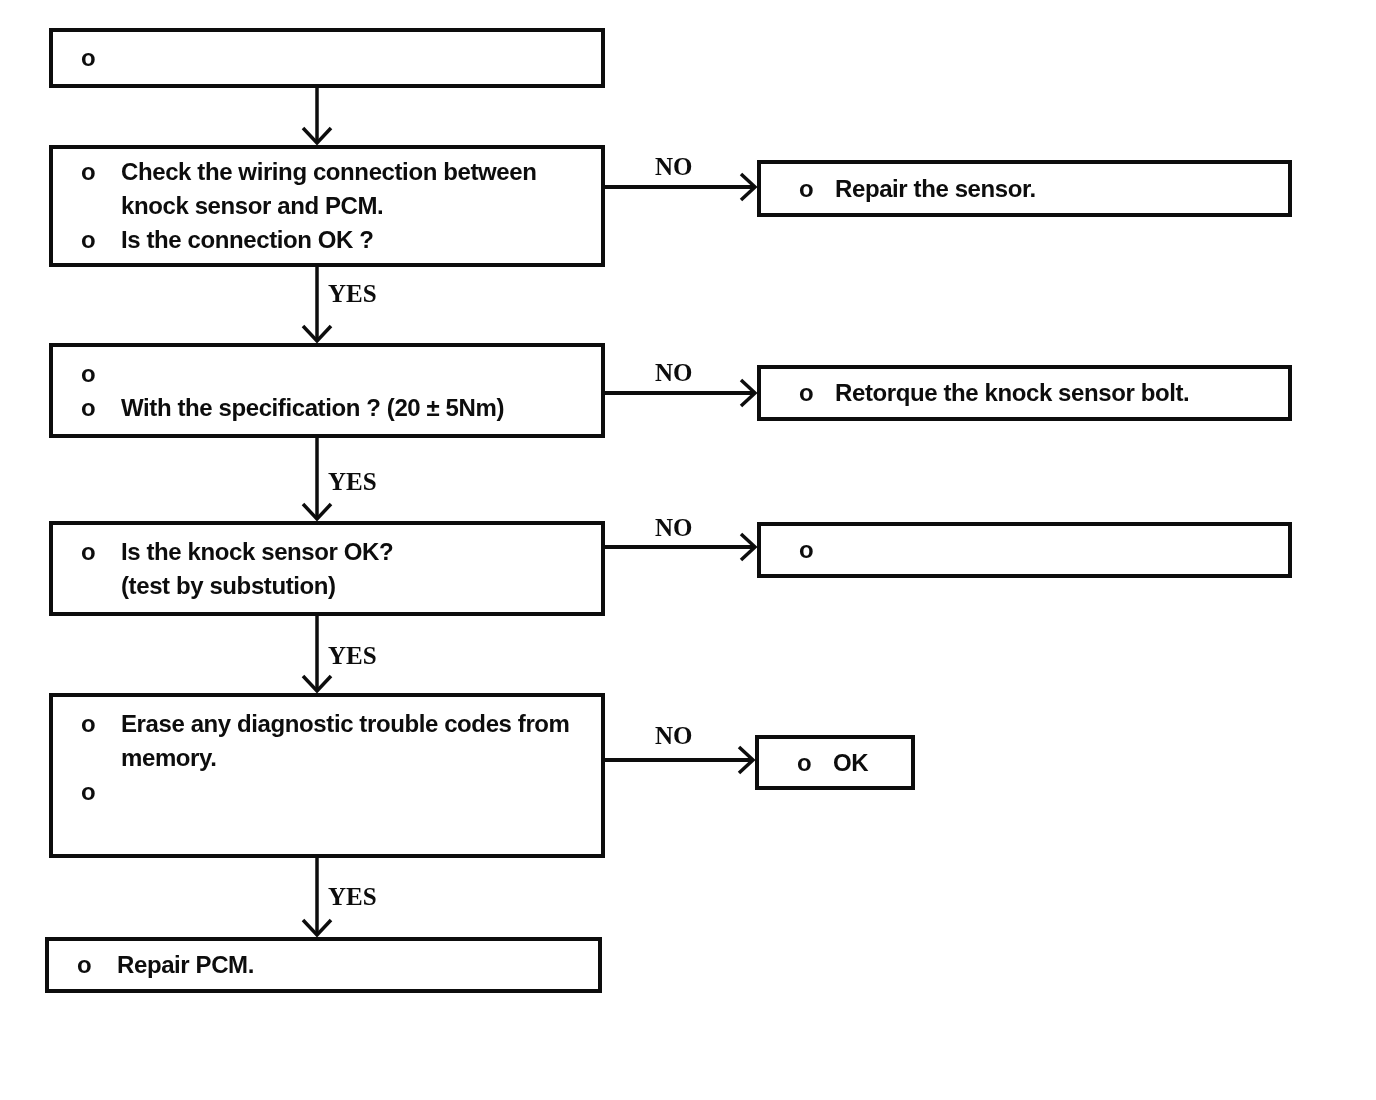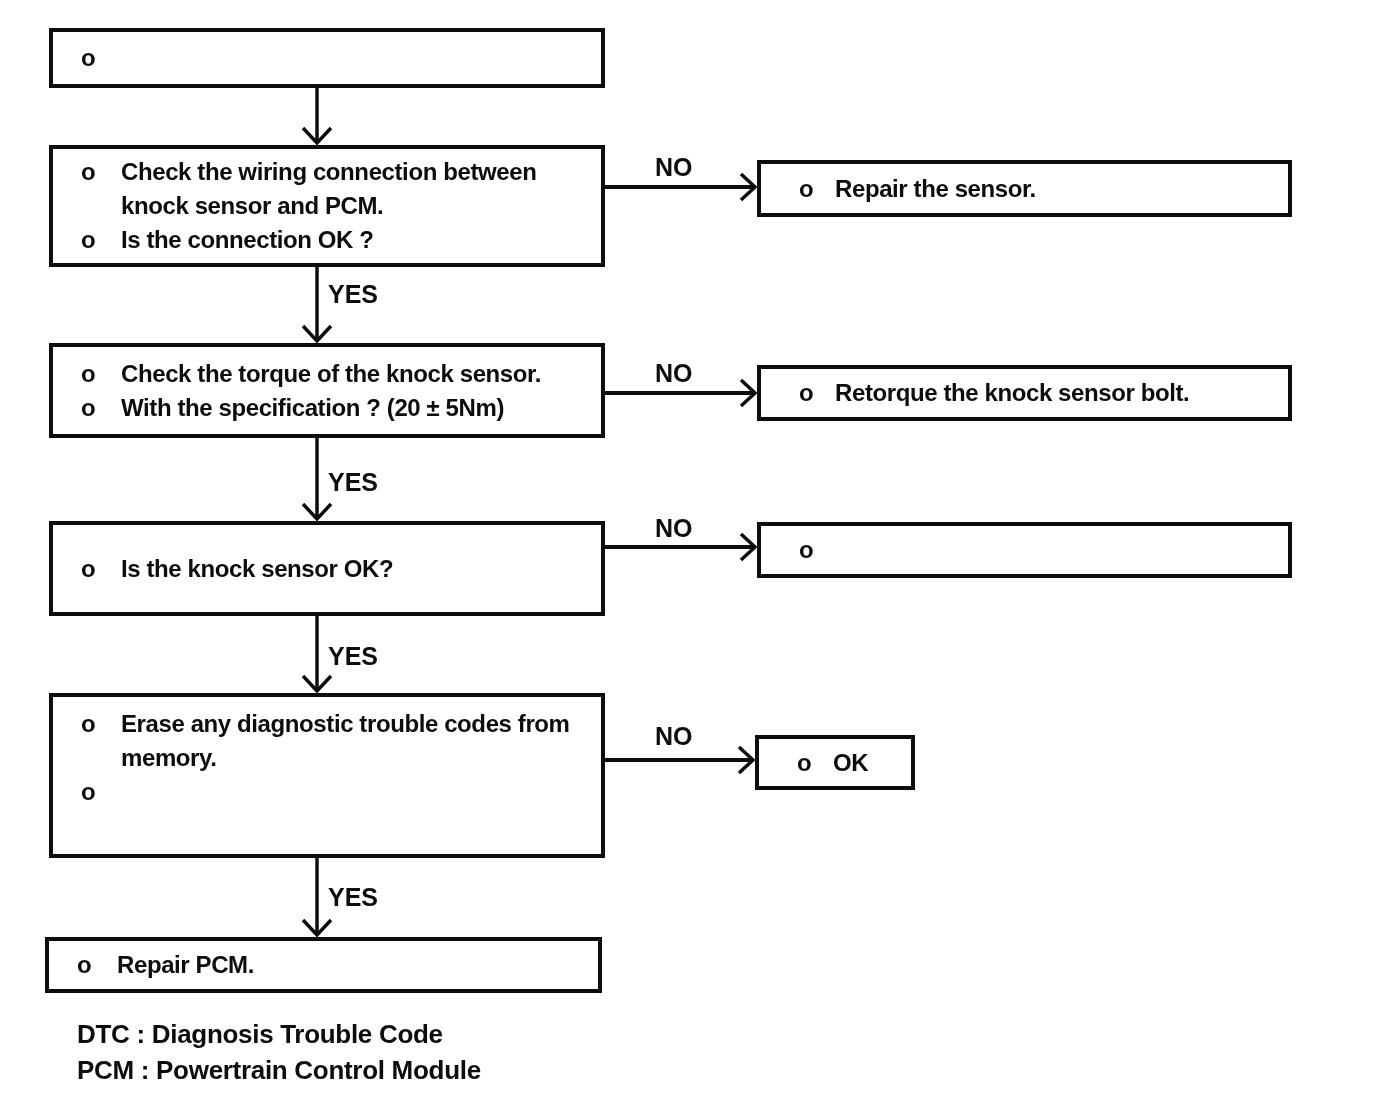--- a/index.html
+++ b/index.html
@@ -21,20 +21,21 @@
   .box--r .bullet{width:36px;}
   .txt{white-space:nowrap;}
   .arrow{position:absolute;overflow:visible;}
   .arrow line,.arrow polyline{stroke:#0d0d0d;fill:none;stroke-linecap:butt;stroke-linejoin:miter;}
   .arrow line.v{stroke-width:3.5px;}
   .arrow line.h{stroke-width:4px;}
   .arrow polyline{stroke-width:3.5px;}
   .edge-label{
     position:absolute;font-size:25px;line-height:26px;letter-spacing:0;
     white-space:nowrap;
+    font-family:Liberation Serif, serif;
   }
   .legend{
     position:absolute;left:77px;top:1016px;
     font-size:26px;line-height:36px;letter-spacing:-0.3px;white-space:nowrap;
   }
 </style>
 </head>
 <body>
 
 <div class="canvas">
@@ -79,21 +80,20 @@
 
   <div class="edge-label" style="left:328px;top:281px;">YES</div>
   <svg class="arrow" style="left:295px;top:267px;" width="44" height="76">
     <line class="v" x1="22" y1="0" x2="22" y2="73"></line>
     <polyline points="8,59 22,74 36,59"></polyline>
   </svg>
 
   <div class="box" style="left:49px;top:343px;width:556px;height:95px;">
     <div class="brow">
       <span class="bullet">o</span>
-      <span class="txt">Check the torque of the knock sensor.</span>
     </div>
     <div class="brow">
       <span class="bullet">o</span>
       <span class="txt">With the specification ? (20 ± 5Nm)</span>
     </div>
   </div>
 
   <div class="edge-label" style="left:655px;top:360px;">NO</div>
   <svg class="arrow" style="left:605px;top:371px;" width="152" height="44">
     <line class="h" x1="0" y1="22" x2="149" y2="22"></line>
@@ -109,20 +109,24 @@
   <div class="edge-label" style="left:328px;top:469px;">YES</div>
   <svg class="arrow" style="left:295px;top:438px;" width="44" height="83">
     <line class="v" x1="22" y1="0" x2="22" y2="80"></line>
     <polyline points="8,66 22,81 36,66"></polyline>
   </svg>
 
   <div class="box" style="left:49px;top:521px;width:556px;height:95px;">
     <div class="brow">
       <span class="bullet">o</span>
       <span class="txt">Is the knock sensor OK?</span>
+    </div>
+    <div class="brow">
+      <span class="bullet"></span>
+      <span class="txt">(test by substution)</span>
     </div>
   </div>
 
   <div class="edge-label" style="left:655px;top:515px;">NO</div>
   <svg class="arrow" style="left:605px;top:525px;" width="152" height="44">
     <line class="h" x1="0" y1="22" x2="149" y2="22"></line>
     <polyline points="136,9 150,22 136,35"></polyline>
   </svg>
   <div class="box box--r" style="left:757px;top:522px;width:535px;height:56px;">
     <div class="brow">
@@ -168,18 +172,14 @@
     <polyline points="8,62 22,77 36,62"></polyline>
   </svg>
 
   <div class="box" style="left:45px;top:937px;width:557px;height:56px;">
     <div class="brow">
       <span class="bullet">o</span>
       <span class="txt">Repair PCM.</span>
     </div>
   </div>
 
-  <div class="legend">
-    <div>DTC : Diagnosis Trouble Code</div>
-    <div>PCM : Powertrain Control Module</div>
-  </div>
 
 </div>
 
 </body></html>

